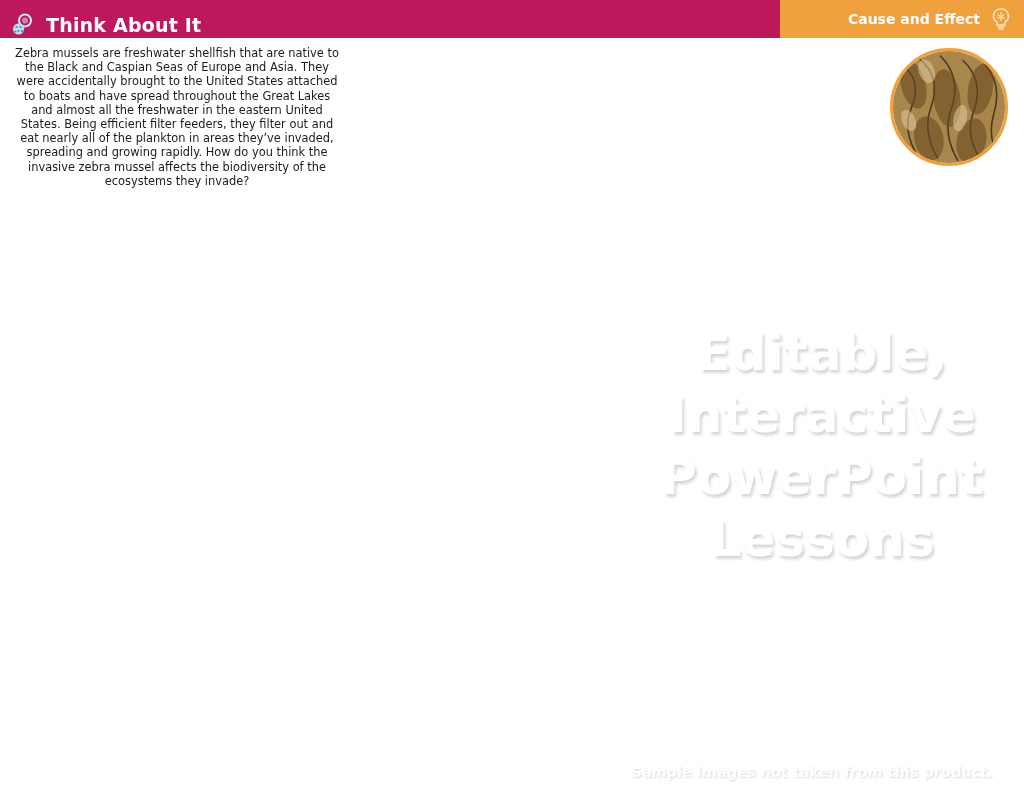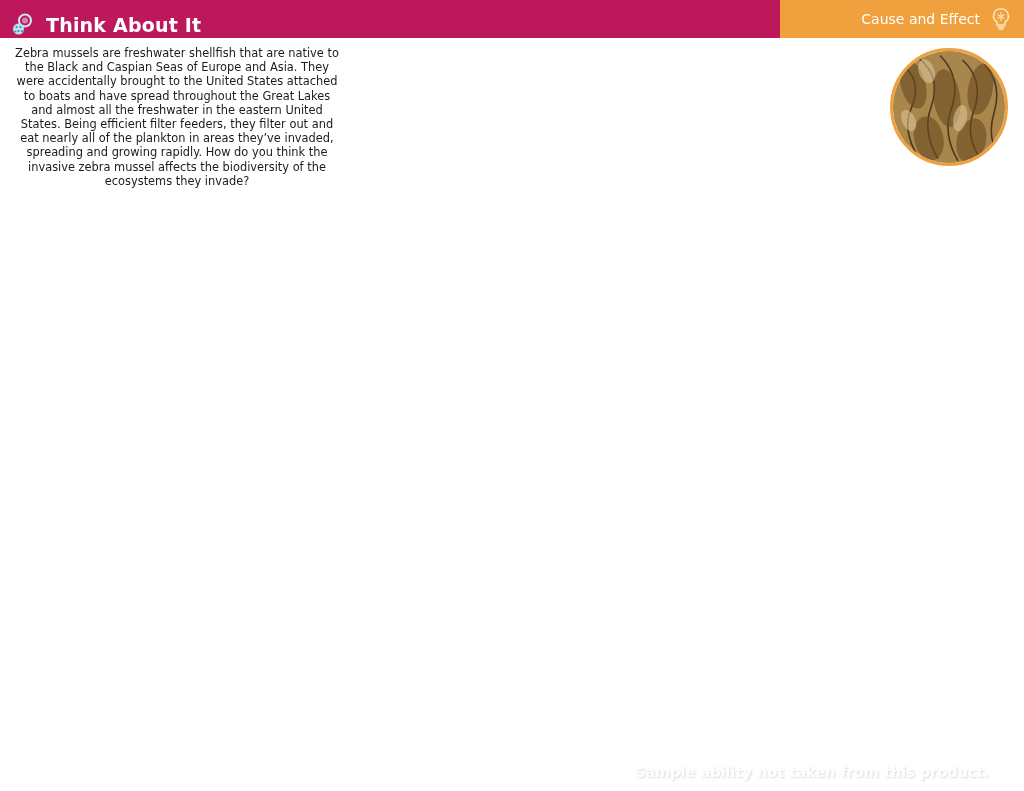--- a/index.html
+++ b/index.html
@@ -61,21 +61,21 @@
        grid-template-columns:repeat(3,1fr);grid-template-rows:repeat(4,1fr);gap:2px;background:#fff;}
   .tgrid div{background-size:cover;}
 
   
   #slide3{left:108px;top:628px;width:488px;height:163px;}
   .tai-bar{position:absolute;left:0;top:0;height:50px;width:100%;background:#be185d;
      display:flex;align-items:center;}
   .tai-title{color:#fff;font-weight:bold;font-size:19px;letter-spacing:.2px;}
   .ce-chip{position:absolute;right:0;top:0;height:38px;background:#f0a03c;
      display:flex;align-items:center;justify-content:flex-end;}
-  .ce-chip span{color:#fff;font-weight:normal;font-size:14px;}
+  .ce-chip span{color:#fff;font-weight:bold;font-size:14px;}
   .tai-body{position:absolute;left:0;top:38px;right:0;bottom:0;background:#fff;text-align:center;}
   .tai-text{position:absolute;left:12px;top:8px;width:330px;
      font-size:11.4px;line-height:14.2px;color:#1c1c1c;}
 
   .mussel{position:absolute;right:16px;top:10px;width:112px;height:112px;
      border-radius:50%;border:3px solid #f0a03c;overflow:hidden;}
 
   
   #promo{position:absolute;left:620px;top:322px;width:404px;text-align:center;
      color:#fff;font-weight:bold;font-size:50px;line-height:62px;
@@ -338,16 +338,22 @@
           <g fill="#e0cda0" opacity=".55">
             <ellipse cx="30" cy="18" rx="7" ry="11" transform="rotate(-20 30 18)"></ellipse>
             <ellipse cx="60" cy="60" rx="6" ry="12" transform="rotate(12 60 60)"></ellipse>
             <ellipse cx="14" cy="62" rx="6" ry="10" transform="rotate(-25 14 62)"></ellipse>
           </g>
         </svg>
       </div>
     </div>
   </div>
 
-
-  <div id="disclaimer">Sample ability not taken from this product.</div>
+  <div id="promo">
+    <div>Editable,</div>
+    <div>Interactive</div>
+    <div>PowerPoint</div>
+    <div>Lessons</div>
+  </div>
+
+  <div id="disclaimer">Sample images not taken from this product.</div>
 
 </div>
 
 </body></html>

